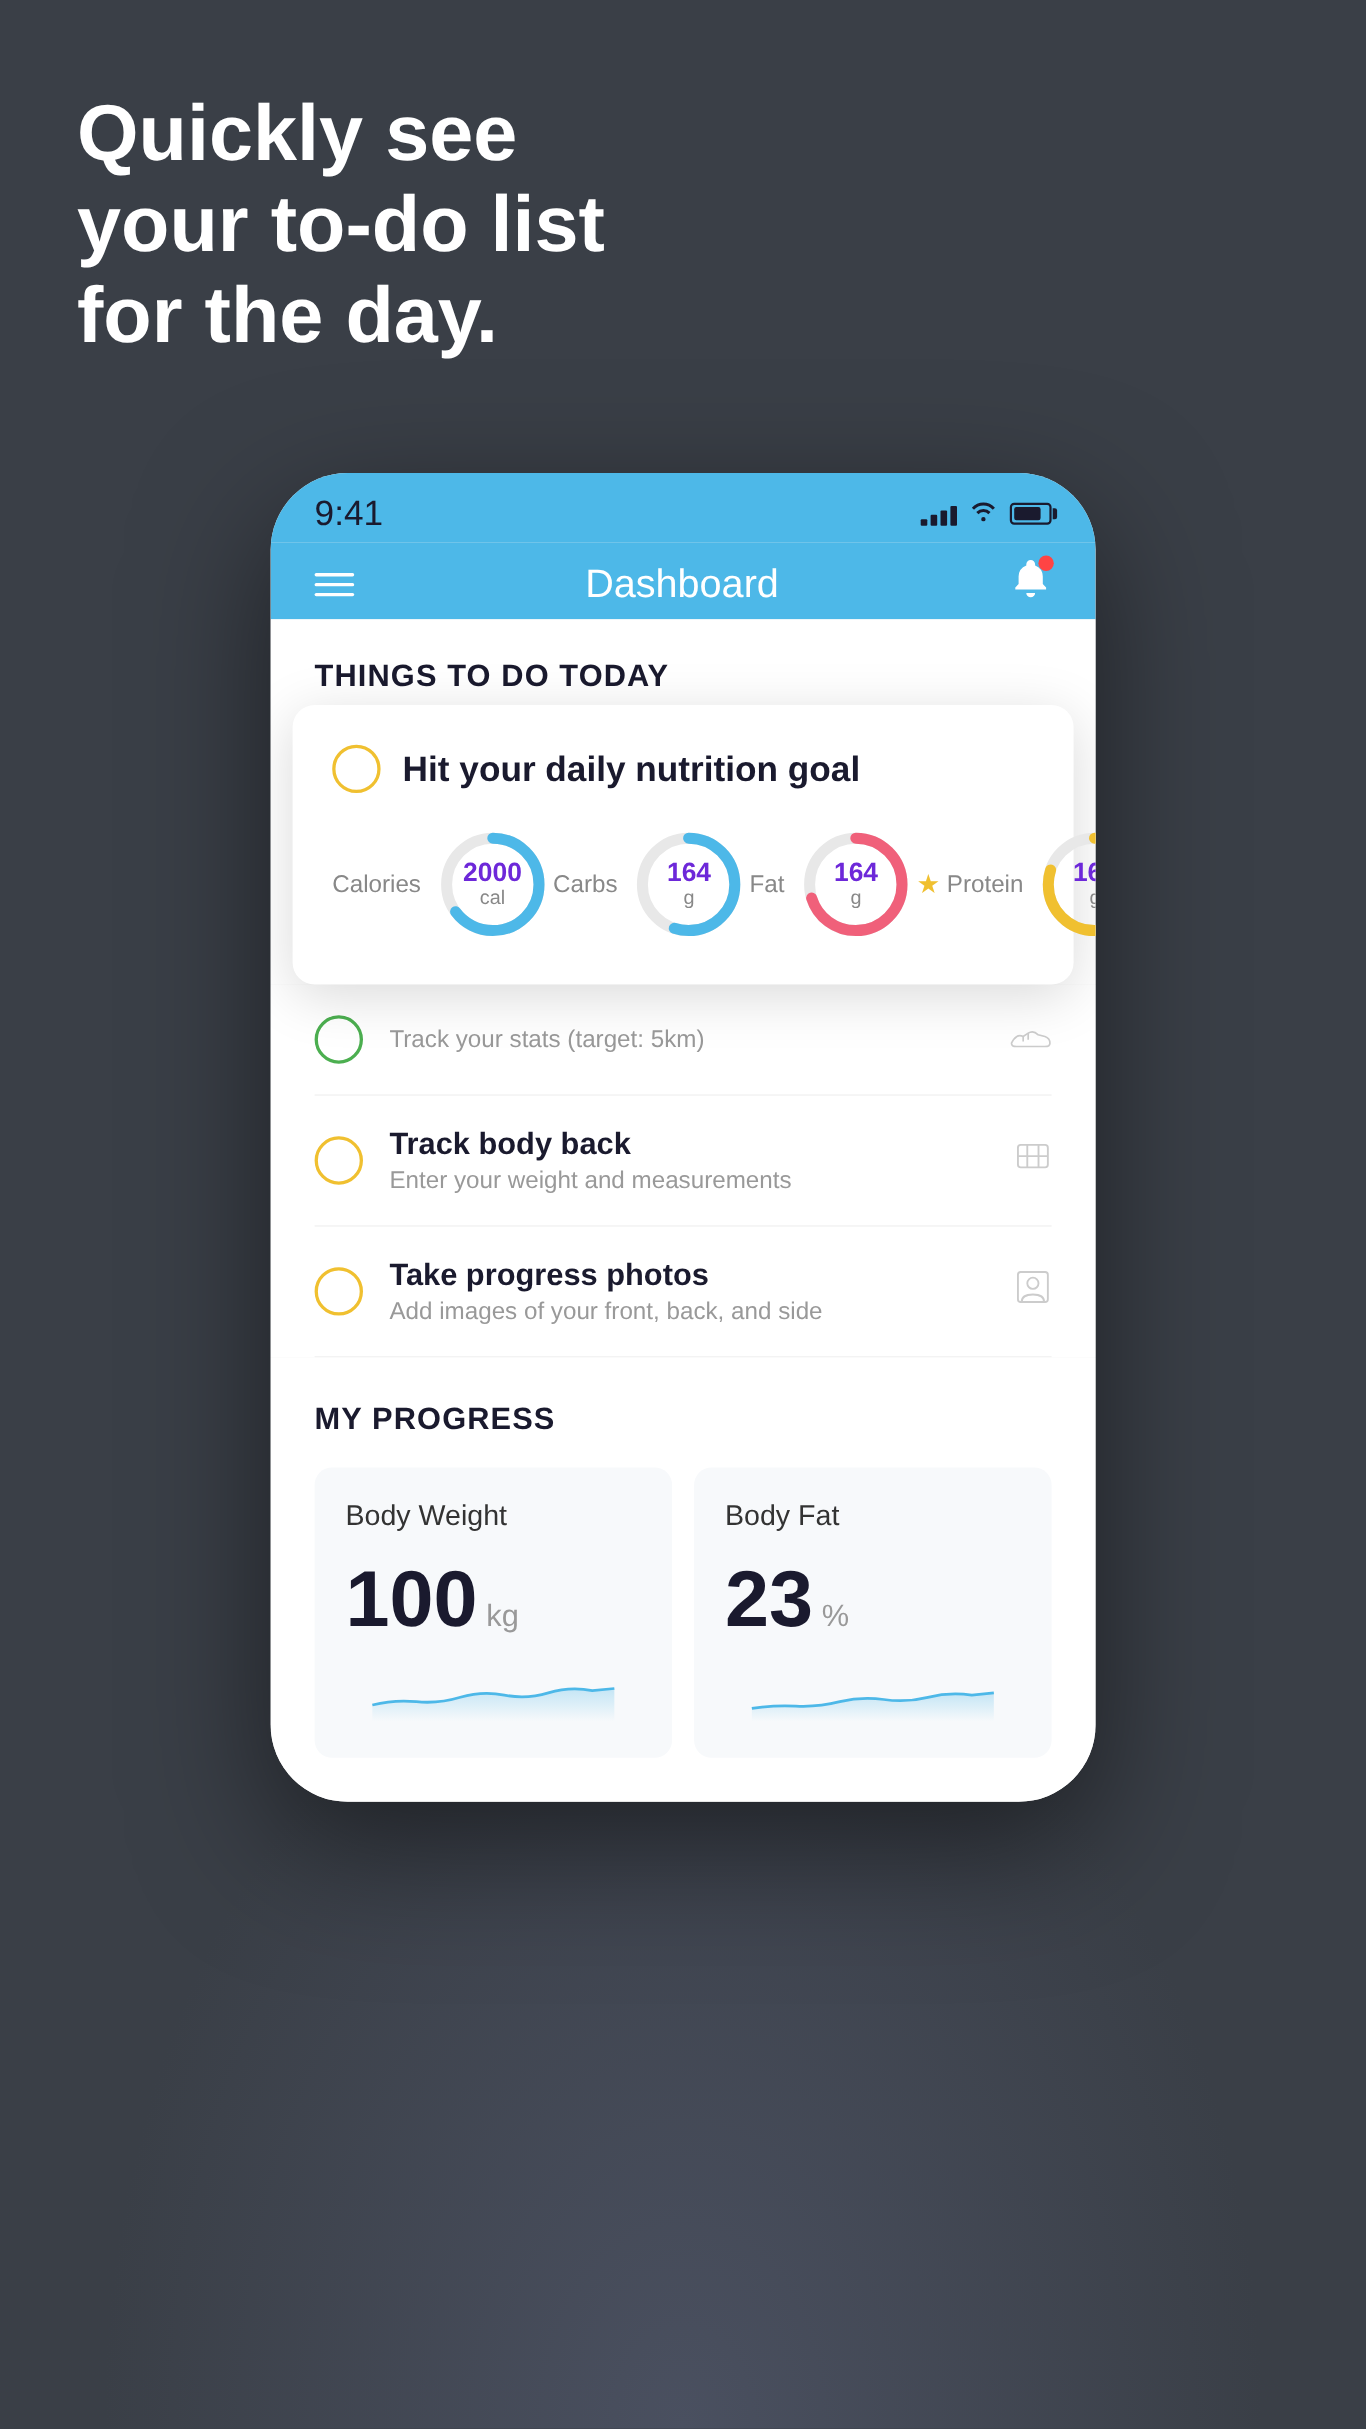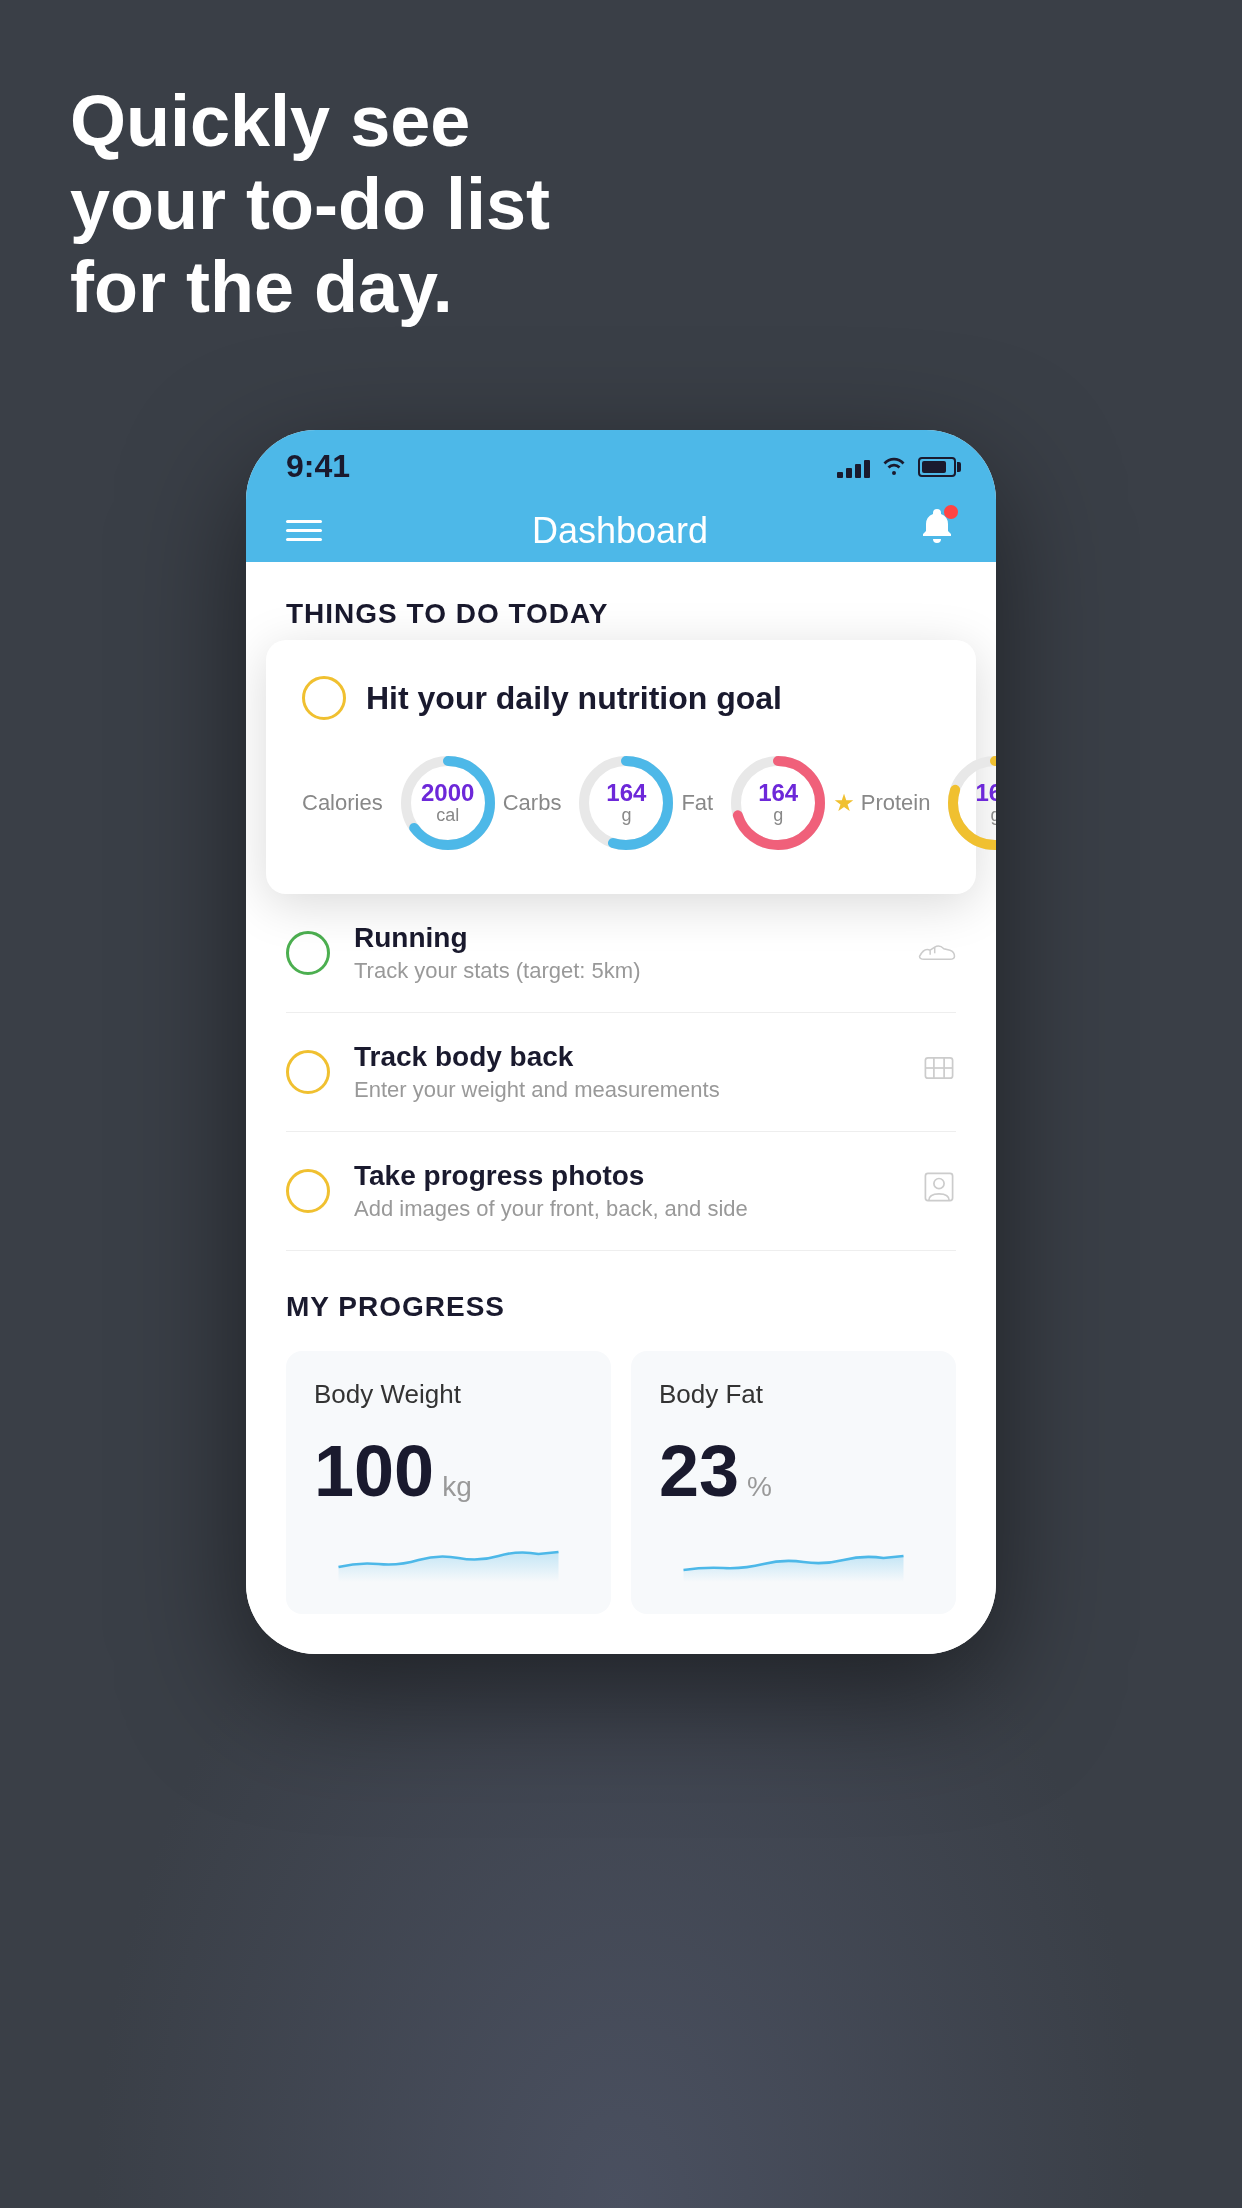--- a/index.html
+++ b/index.html
@@ -59,21 +59,21 @@
       background: #4db8e8;
       padding: 18px 40px 8px;
       display: flex;
       justify-content: space-between;
       align-items: center;
     }
 
     .status-time {
       color: #1a1a2e;
       font-size: 32px;
-      font-weight: 700;
+      font-weight: 400;
     }
 
     .status-icons {
       display: flex;
       align-items: center;
       gap: 10px;
     }
 
     .signal-bars {
       display: flex;
@@ -509,21 +509,20 @@
 
         </div>
       </div>
     </div>
 
     <div class="todo-list">
 
       <div class="todo-item">
         <div class="todo-check green"></div>
         <div class="todo-text">
-          <div class="todo-item-title">Running</div>
           <div class="todo-item-sub">Track your stats (target: 5km)</div>
         </div>
         <span class="todo-icon">
           <svg width="38" height="28" viewBox="0 0 50 30" fill="none" stroke="#ccc" stroke-width="2">
             <path d="M2 22 Q8 10 16 14 L22 10 Q28 6 34 12 L42 14 Q48 16 48 22 Q48 26 42 26 L8 26 Q2 26 2 22Z"></path>
             <path d="M16 14 L16 20"></path>
             <path d="M22 10 L22 18"></path>
           </svg>
         </span>
       </div>

